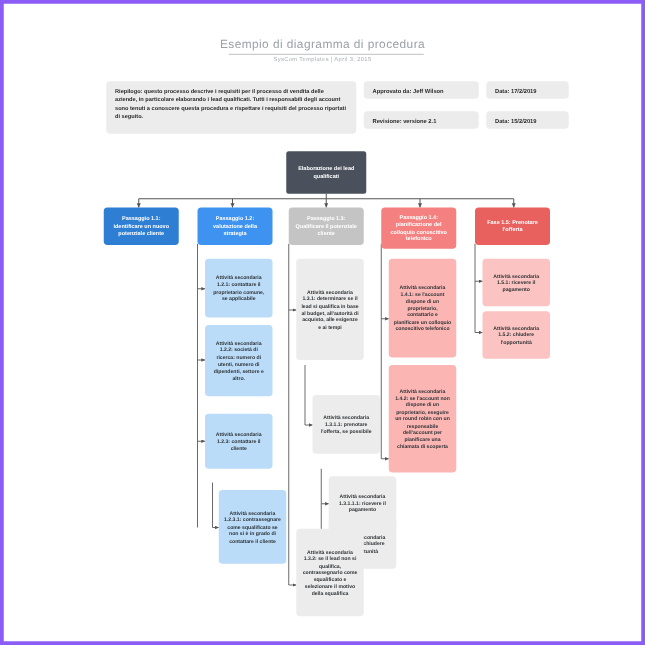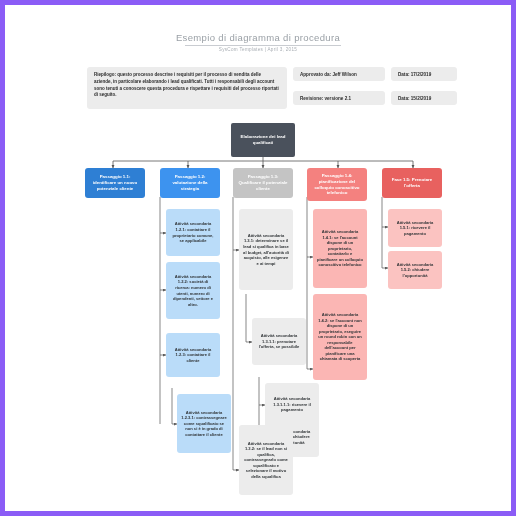--- a/index.html
+++ b/index.html
@@ -5,21 +5,21 @@
   html,body{margin:0;padding:0;}
   body{
     width:516px;height:516px;
     background:#ffffff;
     font-family:"Liberation Sans", sans-serif;
     overflow:hidden;
   }
   #page{
     position:relative;
     width:516px;height:516px;
-    border:5px solid #8b5cf6;
+    border:3px solid #8b5cf6;
     box-sizing:border-box;
     background:#fff;
   }
 
   
   .doc-title{
     position:absolute;
     left:0;right:0;top:27px;
     text-align:center;
     font-size:9.5px;

